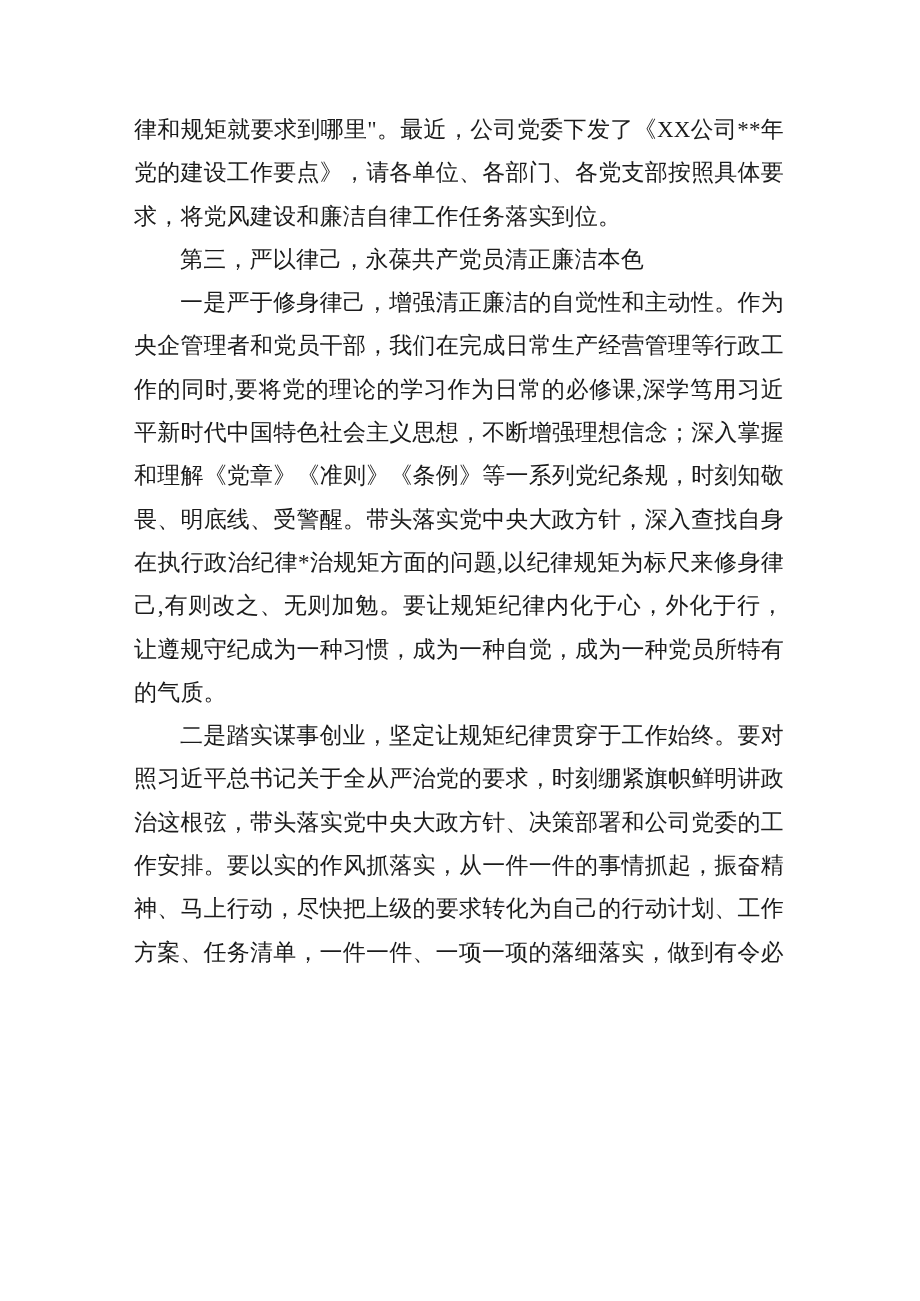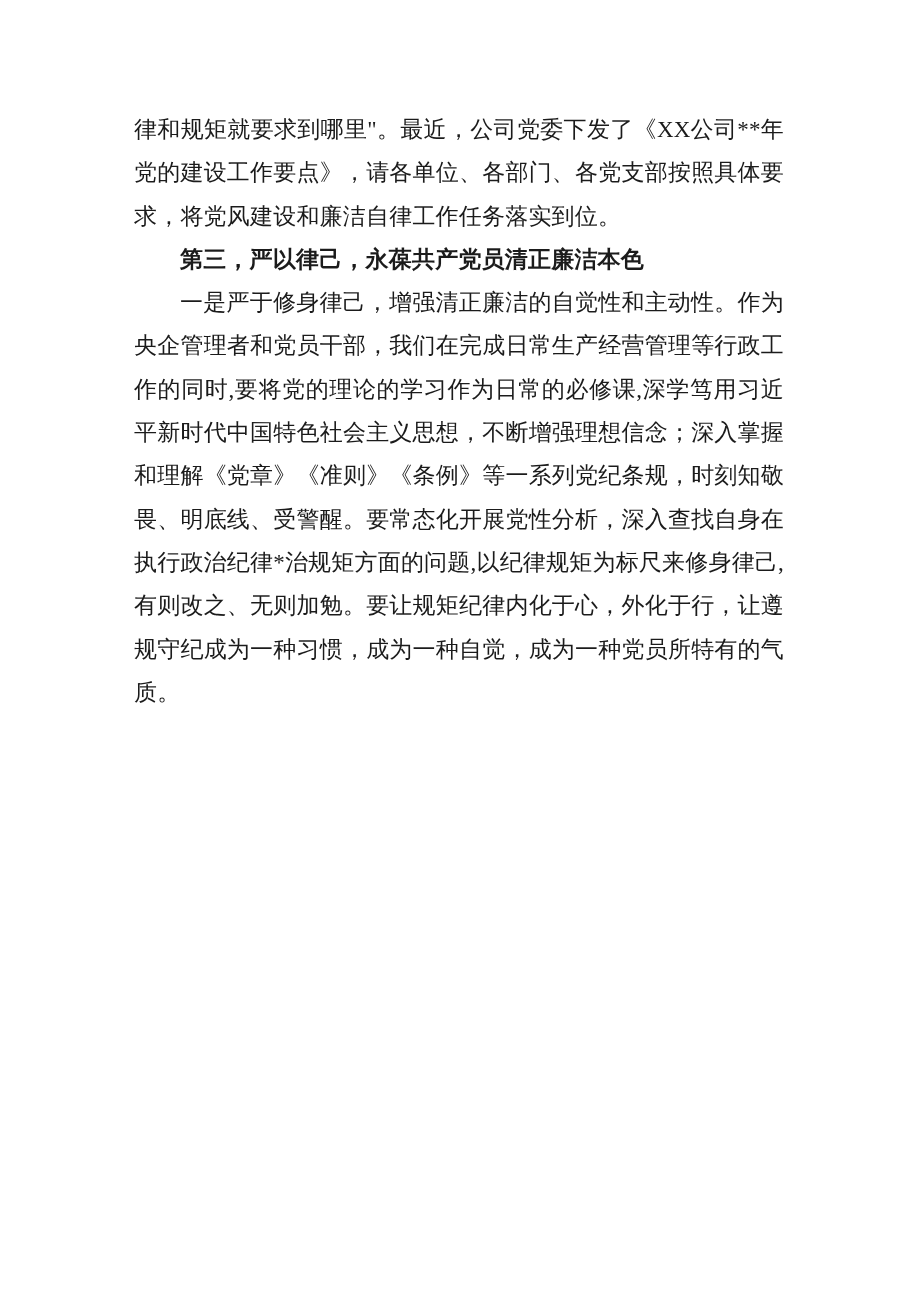--- a/index.html
+++ b/index.html
@@ -37,25 +37,26 @@
   }
   .para {
     margin: 0;
     padding: 0;
     font-weight: normal;
   }
   .para.indent {
     text-indent: 46px;
   }
   .para.heading {
-    font-weight: bold; 
+    font-weight: normal; 
   }
 </style>
 </head>
 <body>
 
 <div class="page">
   <div class="text-block">
     <p class="para">律和规矩就要求到哪里"。最近，公司党委下发了《XX公司**年党的建设工作要点》，请各单位、各部门、各党支部按照具体要求，将党风建设和廉洁自律工作任务落实到位。</p>
     <p class="para indent heading">第三，严以律己，永葆共产党员清正廉洁本色</p>
-    <p class="para indent">一是严于修身律己，增强清正廉洁的自觉性和主动性。作为央企管理者和党员干部，我们在完成日常生产经营管理等行政工作的同时,要将党的理论的学习作为日常的必修课,深学笃用习近平新时代中国特色社会主义思想，不断增强理想信念；深入掌握和理解《党章》《准则》《条例》等一系列党纪条规，时刻知敬畏、明底线、受警醒。要常态化开展党性分析，深入查找自身在执行政治纪律*治规矩方面的问题,以纪律规矩为标尺来修身律己,有则改之、无则加勉。要让规矩纪律内化于心，外化于行，让遵规守纪成为一种习惯，成为一种自觉，成为一种党员所特有的气质。</p>
+    <p class="para indent">一是严于修身律己，增强清正廉洁的自觉性和主动性。作为央企管理者和党员干部，我们在完成日常生产经营管理等行政工作的同时,要将党的理论的学习作为日常的必修课,深学笃用习近平新时代中国特色社会主义思想，不断增强理想信念；深入掌握和理解《党章》《准则》《条例》等一系列党纪条规，时刻知敬畏、明底线、受警醒。带头落实党中央大政方针，深入查找自身在执行政治纪律*治规矩方面的问题,以纪律规矩为标尺来修身律己,有则改之、无则加勉。要让规矩纪律内化于心，外化于行，让遵规守纪成为一种习惯，成为一种自觉，成为一种党员所特有的气质。</p>
+    <p class="para indent">二是踏实谋事创业，坚定让规矩纪律贯穿于工作始终。要对照习近平总书记关于全从严治党的要求，时刻绷紧旗帜鲜明讲政治这根弦，带头落实党中央大政方针、决策部署和公司党委的工作安排。要以实的作风抓落实，从一件一件的事情抓起，振奋精神、马上行动，尽快把上级的要求转化为自己的行动计划、工作方案、任务清单，一件一件、一项一项的落细落实，做到有令必</p>
   </div>
 </div>
 
 </body></html>

